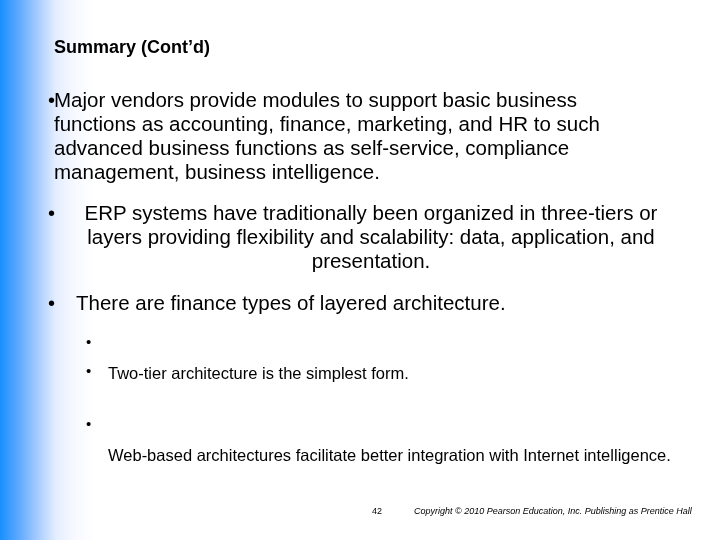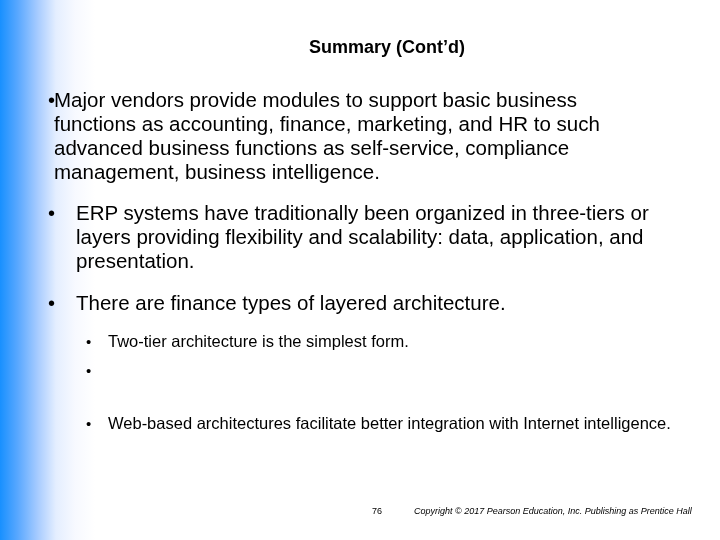--- a/index.html
+++ b/index.html
@@ -14,21 +14,20 @@
       background: linear-gradient(to right, #1890ff 0px, #5aa8ff 18px, #a8ccff 38px, #e4eeff 56px, #f7f9ff 75px, #ffffff 95px, #ffffff 720px);
       font-family: "Liberation Sans", sans-serif;
       color: #000;
     }
     .title {
       position: absolute;
       top: 36px;
       left: 0;
       width: 720px;
       padding-left: 0;
-      text-align: center;
       font-weight: bold;
       font-size: 18px;
       line-height: 22px;
     }
     .title span {
       display: inline-block;
       margin-left: 54px;
     }
     .bullet {
       position: absolute;
@@ -56,20 +55,21 @@
     }
     .sub .dot {
       position: absolute;
       left: 0;
       top: 0;
       font-size: 15px;
     }
     .sub .text {
       display: block;
       margin-left: 22px;
+      margin-top: 32px;
     }
     .footer {
       position: absolute;
       top: 506px;
       font-family: "Liberation Sans", sans-serif;
       font-size: 9px;
       color: #000;
     }
     .footer.page {
       left: 372px;
@@ -87,21 +87,21 @@
     <span>Summary (Cont’d)</span>
   </div>
 
   <div class="bullet" style="top:88px;">
     <span class="dot">•</span>
     <span class="text" style="width:600px;margin-left:6px;">Major vendors provide modules to support basic business functions as accounting, finance, marketing, and HR to such advanced business functions as self-service, compliance management, business intelligence.</span>
   </div>
 
   <div class="bullet" style="top:201px;">
     <span class="dot">•</span>
-    <span class="text" style="width:590px;">ERP systems have traditionally been organized in three-tiers or layers providing flexibility and scalability: data, application, and presentation.</span>
+    <span class="text" style="width:590px;text-align:center;">ERP systems have traditionally been organized in three-tiers or layers providing flexibility and scalability: data, application, and presentation.</span>
   </div>
 
   <div class="bullet" style="top:291px;">
     <span class="dot">•</span>
     <span class="text">There are finance types of layered architecture.</span>
   </div>
 
   <div class="sub" style="top:332px;">
     <span class="dot">•</span>
     <span class="text">Two-tier architecture is the simplest form.</span>
@@ -109,15 +109,15 @@
 
   <div class="sub" style="top:361px;">
     <span class="dot">•</span>
   </div>
 
   <div class="sub" style="top:414px;">
     <span class="dot">•</span>
     <span class="text" style="width:580px;">Web-based architectures facilitate better integration with Internet intelligence.</span>
   </div>
 
-  <div class="footer page">76</div>
-  <div class="footer copy">Copyright © 2017 Pearson Education, Inc. Publishing as Prentice Hall</div>
+  <div class="footer page">42</div>
+  <div class="footer copy">Copyright © 2010 Pearson Education, Inc. Publishing as Prentice Hall</div>
 </div>
 
 </body></html>

